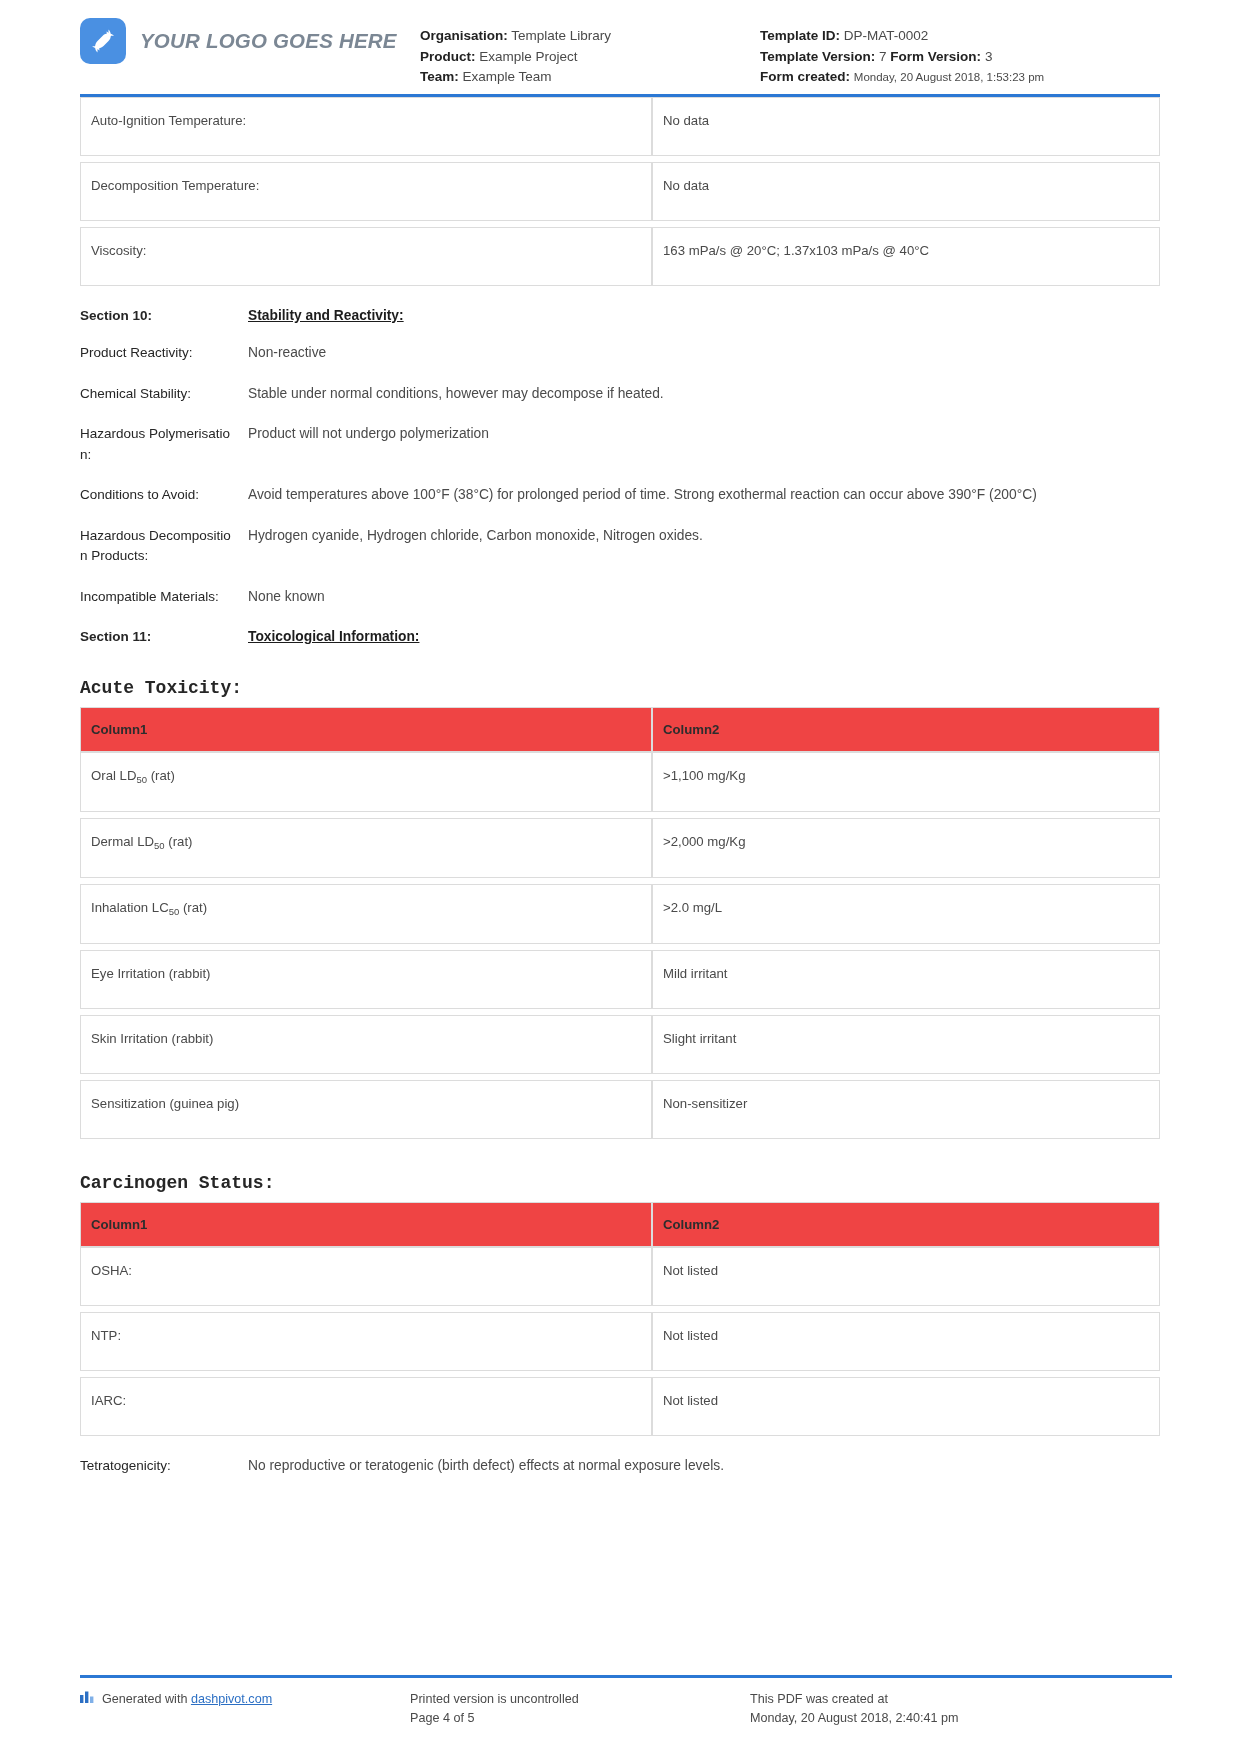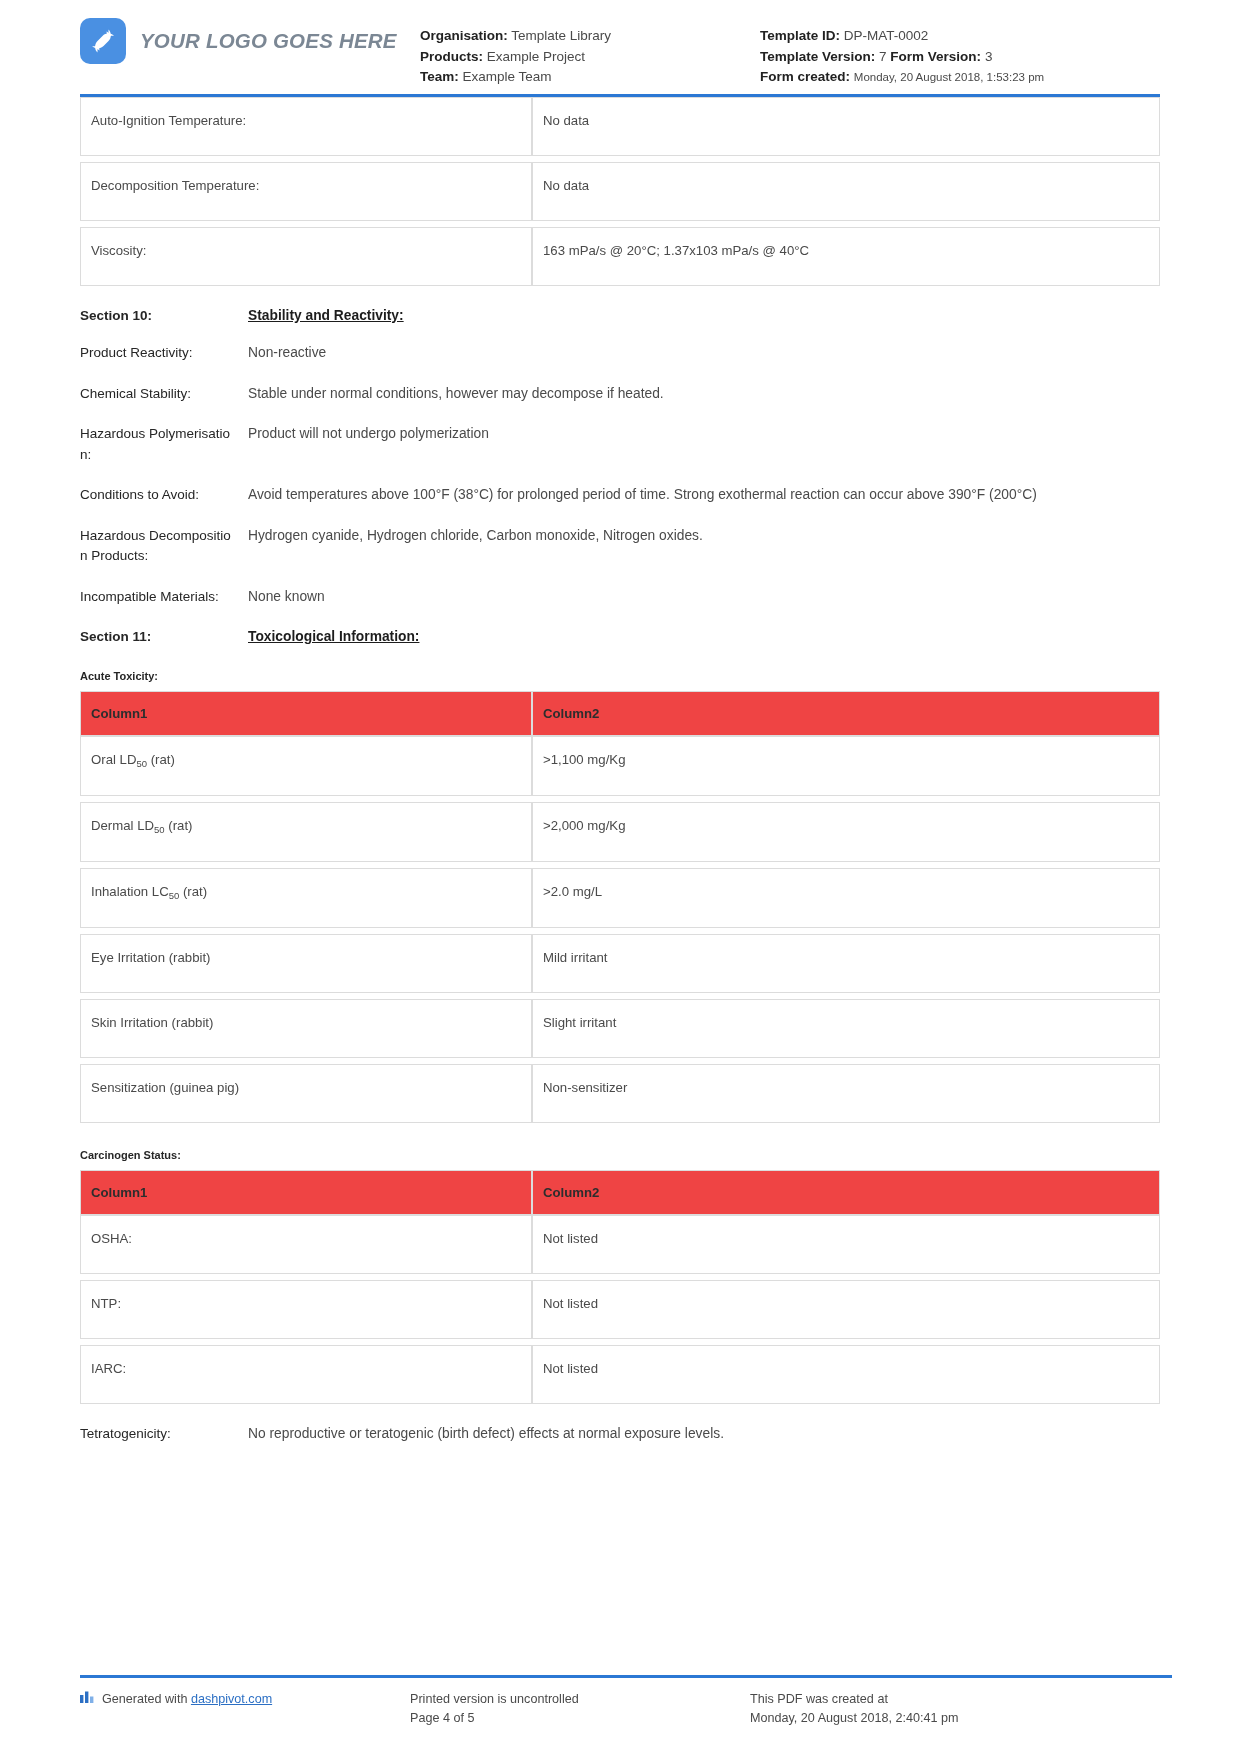--- a/index.html
+++ b/index.html
@@ -85,21 +85,21 @@
     font-weight: normal;
     text-align: left;
   }
   .dtable th {
     background: #ef4444;
     font-weight: bold;
     color: #2d2d2d;
     padding: 13px 10px 13px 10px;
     font-size: 13.2px;
   }
-  .dtable .c1 { width: 452px; }
+  .dtable .c1 { width: 572px; }
   .dtable .c2 { width: auto; }
   .spacer-row td { border: none; height: 6px; padding: 0; }
 
   
   .section-row {
     display: flex;
     margin-top: 22px;
   }
   .section-label {
     flex: 0 0 168px;
@@ -133,24 +133,25 @@
   .def-value {
     flex: 1 1 auto;
     font-size: 13.8px;
     line-height: 20.5px;
     color: #4a4a4a;
     padding-right: 35px;
   }
 
   .sub-heading {
     font-weight: bold;
-    font-size: 11px;
+    font-size: 18px;
     color: #262626;
-    margin-top: 26px;
+    margin-top: 34px;
     margin-bottom: 9px;
+    font-family: Liberation Mono, monospace;
   }
 
   sub { font-size: 9.5px; vertical-align: baseline; position: relative; top: 3px; }
 
   
   .footer {
     position: absolute;
     left: 80px;
     right: 68px;
     bottom: 26px;
@@ -185,21 +186,21 @@
       </div>
       <div class="logo-text">YOUR LOGO GOES HERE</div>
     </div>
 
     <div class="meta-col left">
       <div>
         <b>Organisation:</b>
         <span>Template Library</span>
       </div>
       <div>
-        <b>Products:</b>
+        <b>Product:</b>
         <span>Example Project</span>
       </div>
       <div>
         <b>Team:</b>
         <span>Example Team</span>
       </div>
     </div>
 
     <div class="meta-col right">
       <div>

